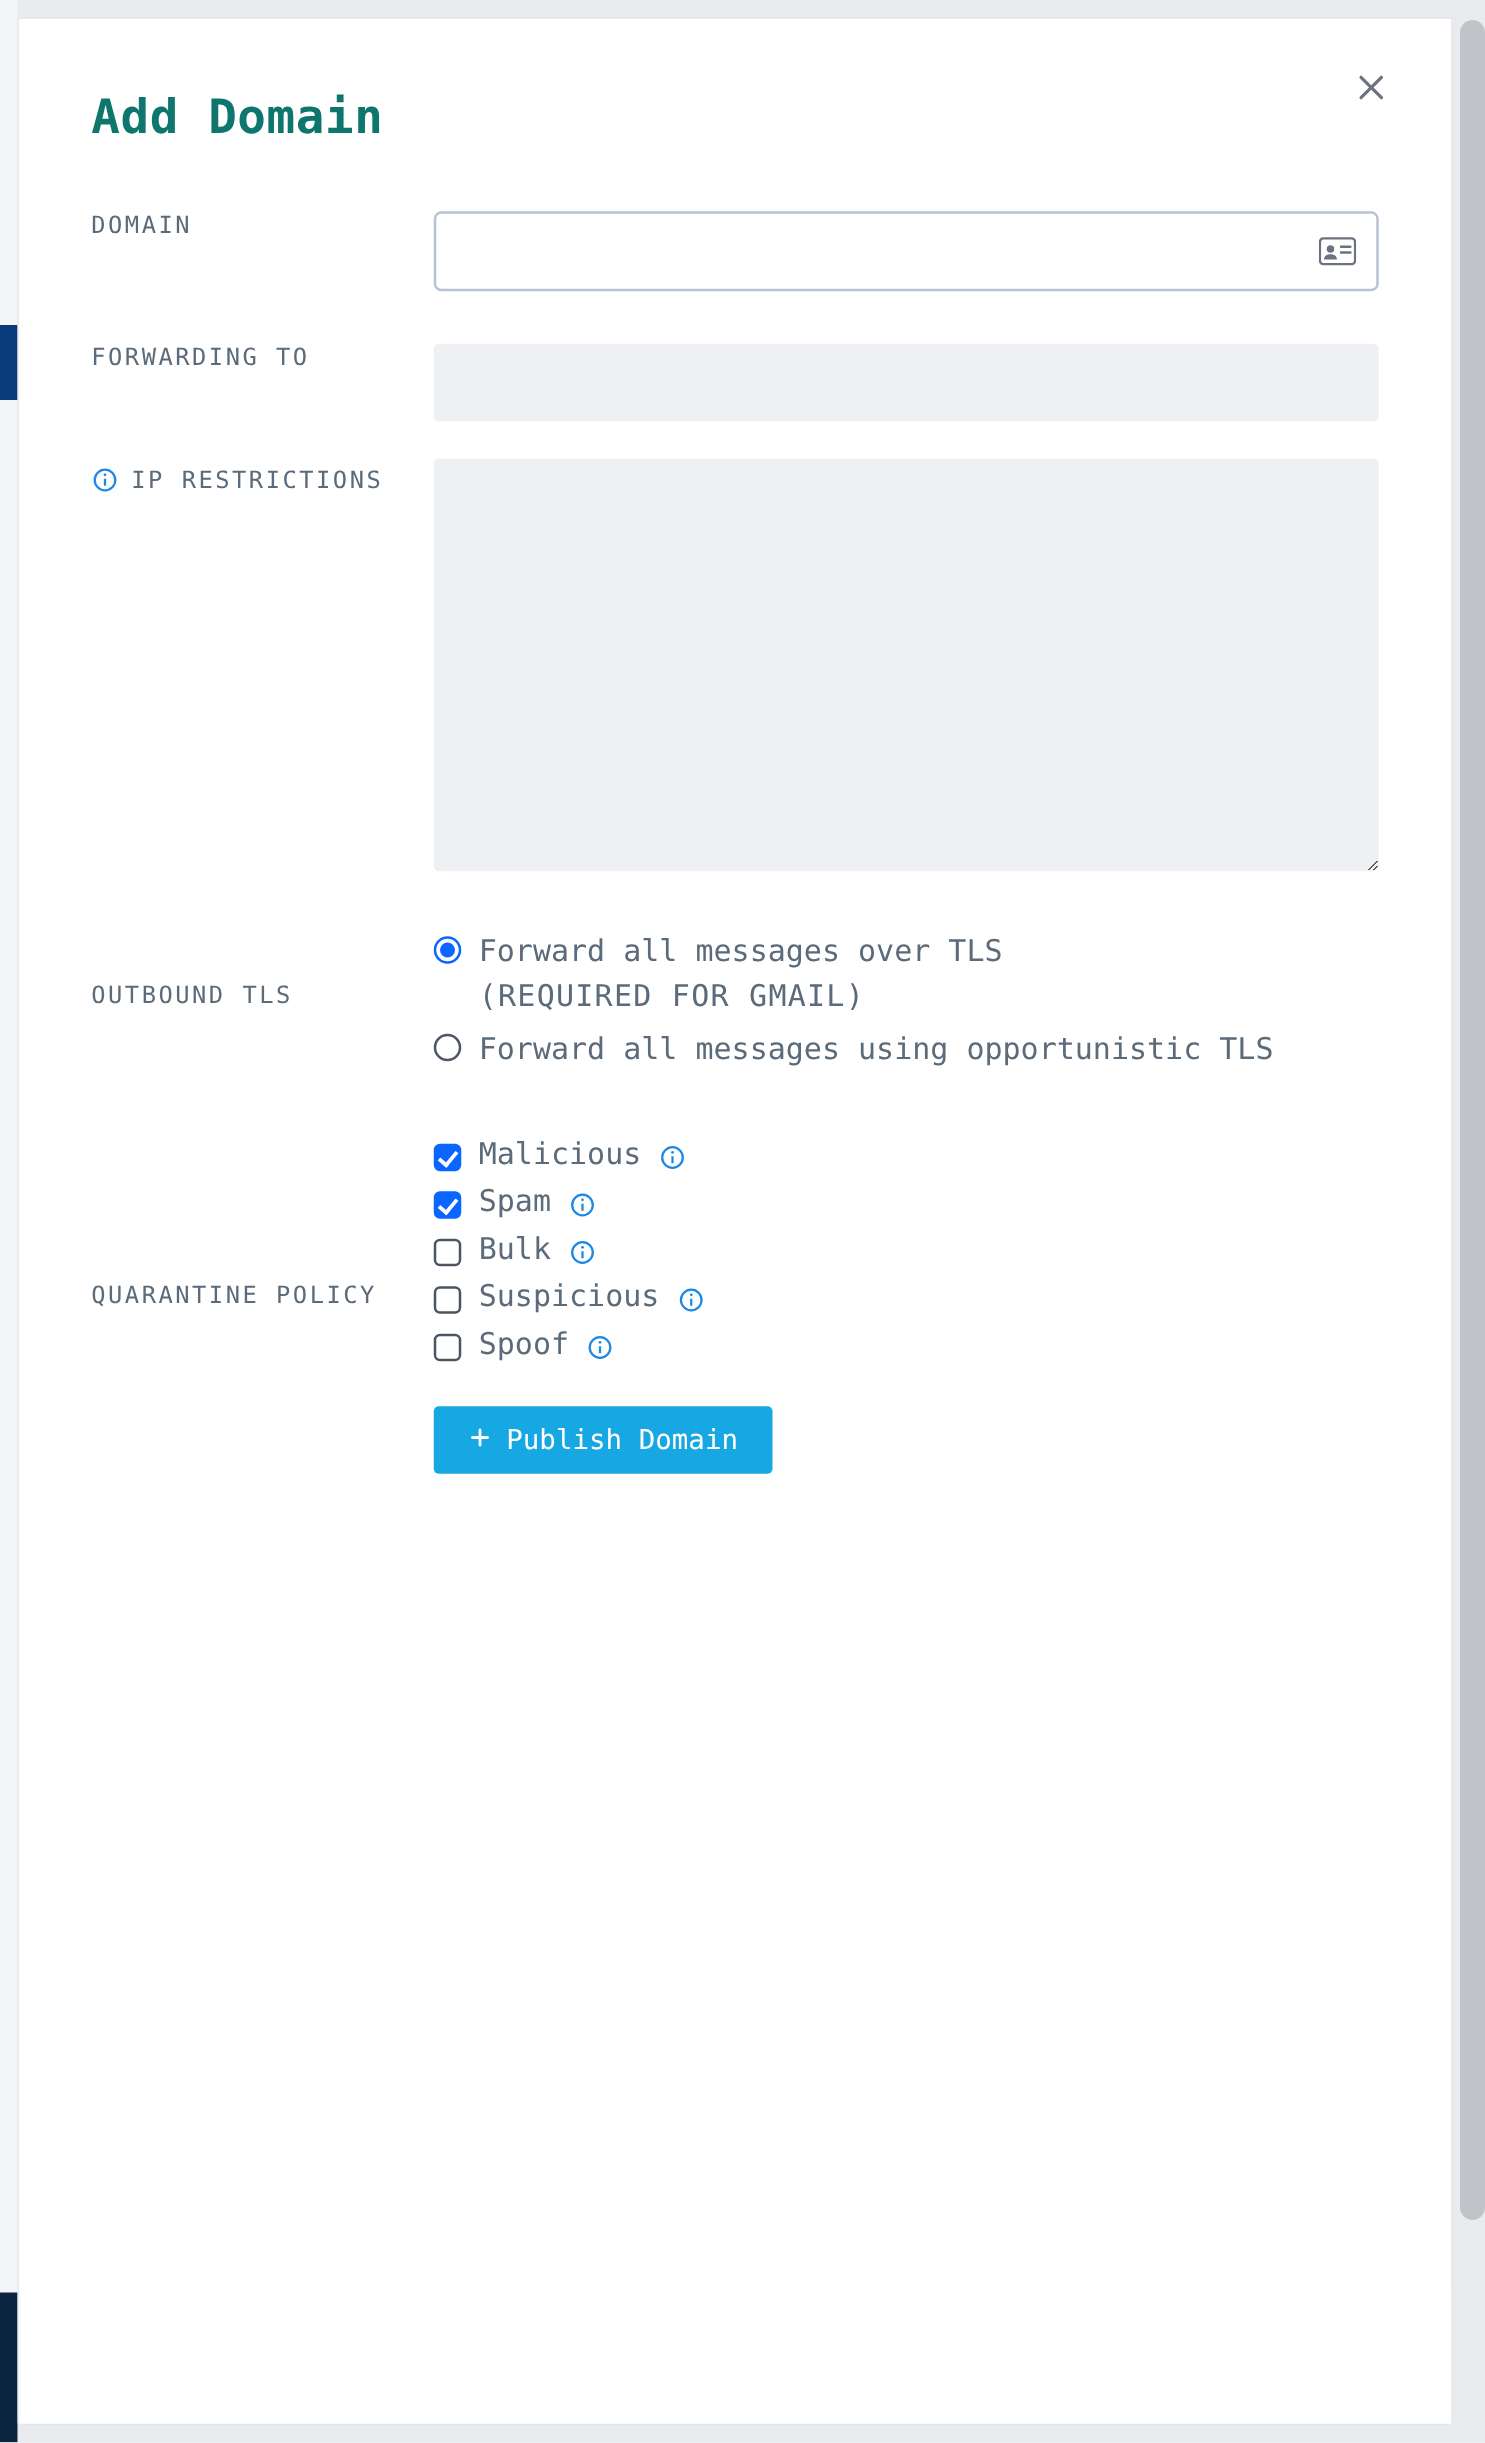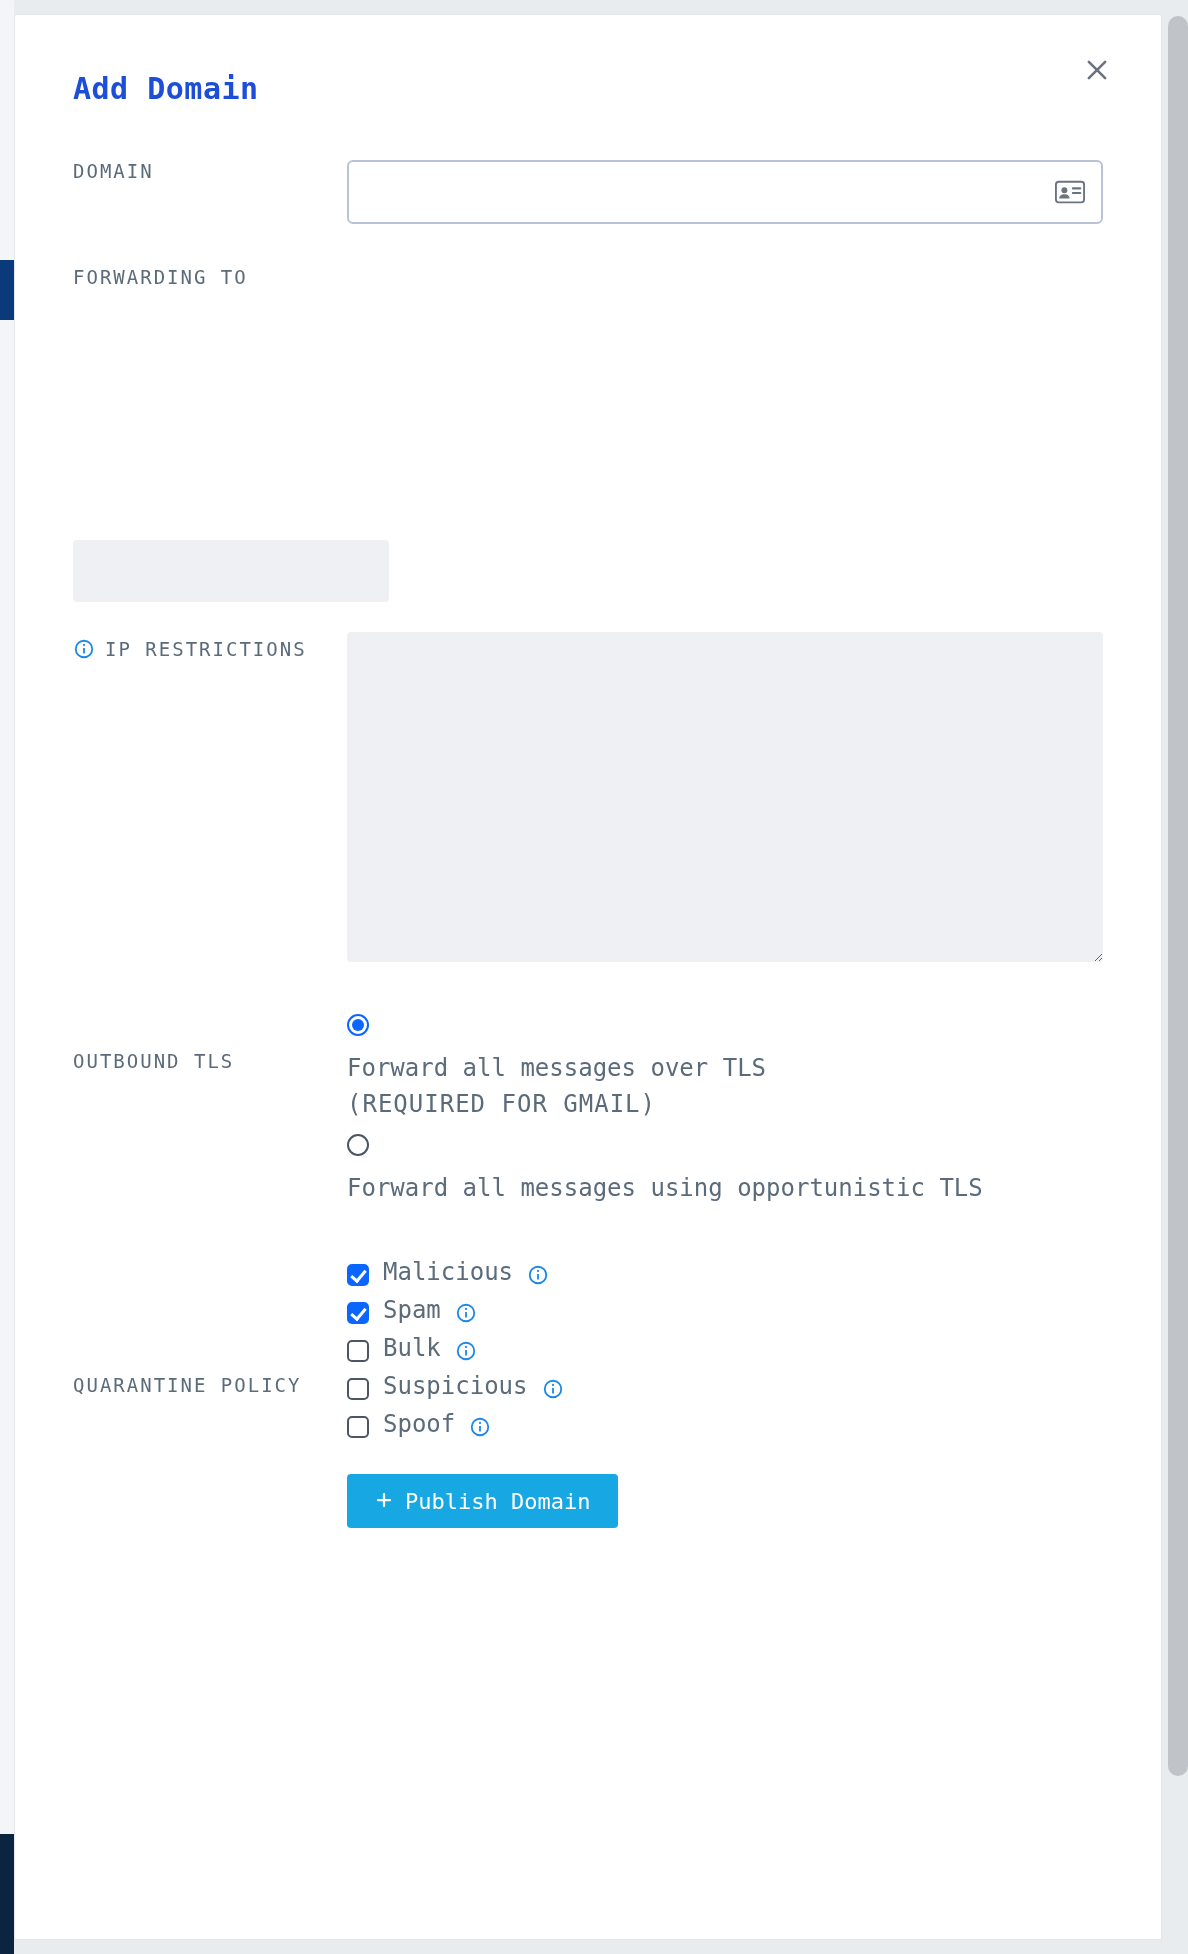--- a/index.html
+++ b/index.html
@@ -62,32 +62,32 @@
     color: #6b7280;
     cursor: pointer;
     background: transparent;
     border: none;
   }
   .close-btn svg { width: 28px; height: 28px; }
 
   .title {
     font-family: ui-monospace, "SF Mono", "Menlo", "Consolas", monospace;
     font-weight: 700;
-    font-size: 30px;
+    font-size: 38px;
     letter-spacing: 0.5px;
-    color: #1d4ed8;
+    color: #0f766e;
     margin: 0 0 54px 0;
   }
 
   .form-row {
     display: flex;
     align-items: flex-start;
     margin-bottom: 42px;
   }
-  .form-row.tight { margin-bottom: 30px; flex-direction: column; }
+  .form-row.tight { margin-bottom: 30px; }
 
   .label-col {
     width: 274px;
     flex: 0 0 274px;
     padding-top: 10px;
   }
   .label {
     font-family: ui-monospace, "SF Mono", "Menlo", "Consolas", monospace;
     font-size: 19px;
     letter-spacing: 2px;
@@ -165,21 +165,20 @@
     color: #5b6b7a;
   }
   .opt-block {
     display: flex;
     align-items: flex-start;
     gap: 14px;
     font-size: 24px;
     font-family: ui-monospace, "SF Mono", "Menlo", "Consolas", monospace;
     color: #5b6b7a;
     margin-bottom: 10px;
-    flex-direction: column;
   }
   .opt-block .txt, .opt .txt { line-height: 1.5; }
   .subnote {
     display: block;
     margin-left: 0;
     font-family: ui-monospace, "SF Mono", "Menlo", "Consolas", monospace;
     color: #5b6b7a;
     letter-spacing: 1px;
   }
 

